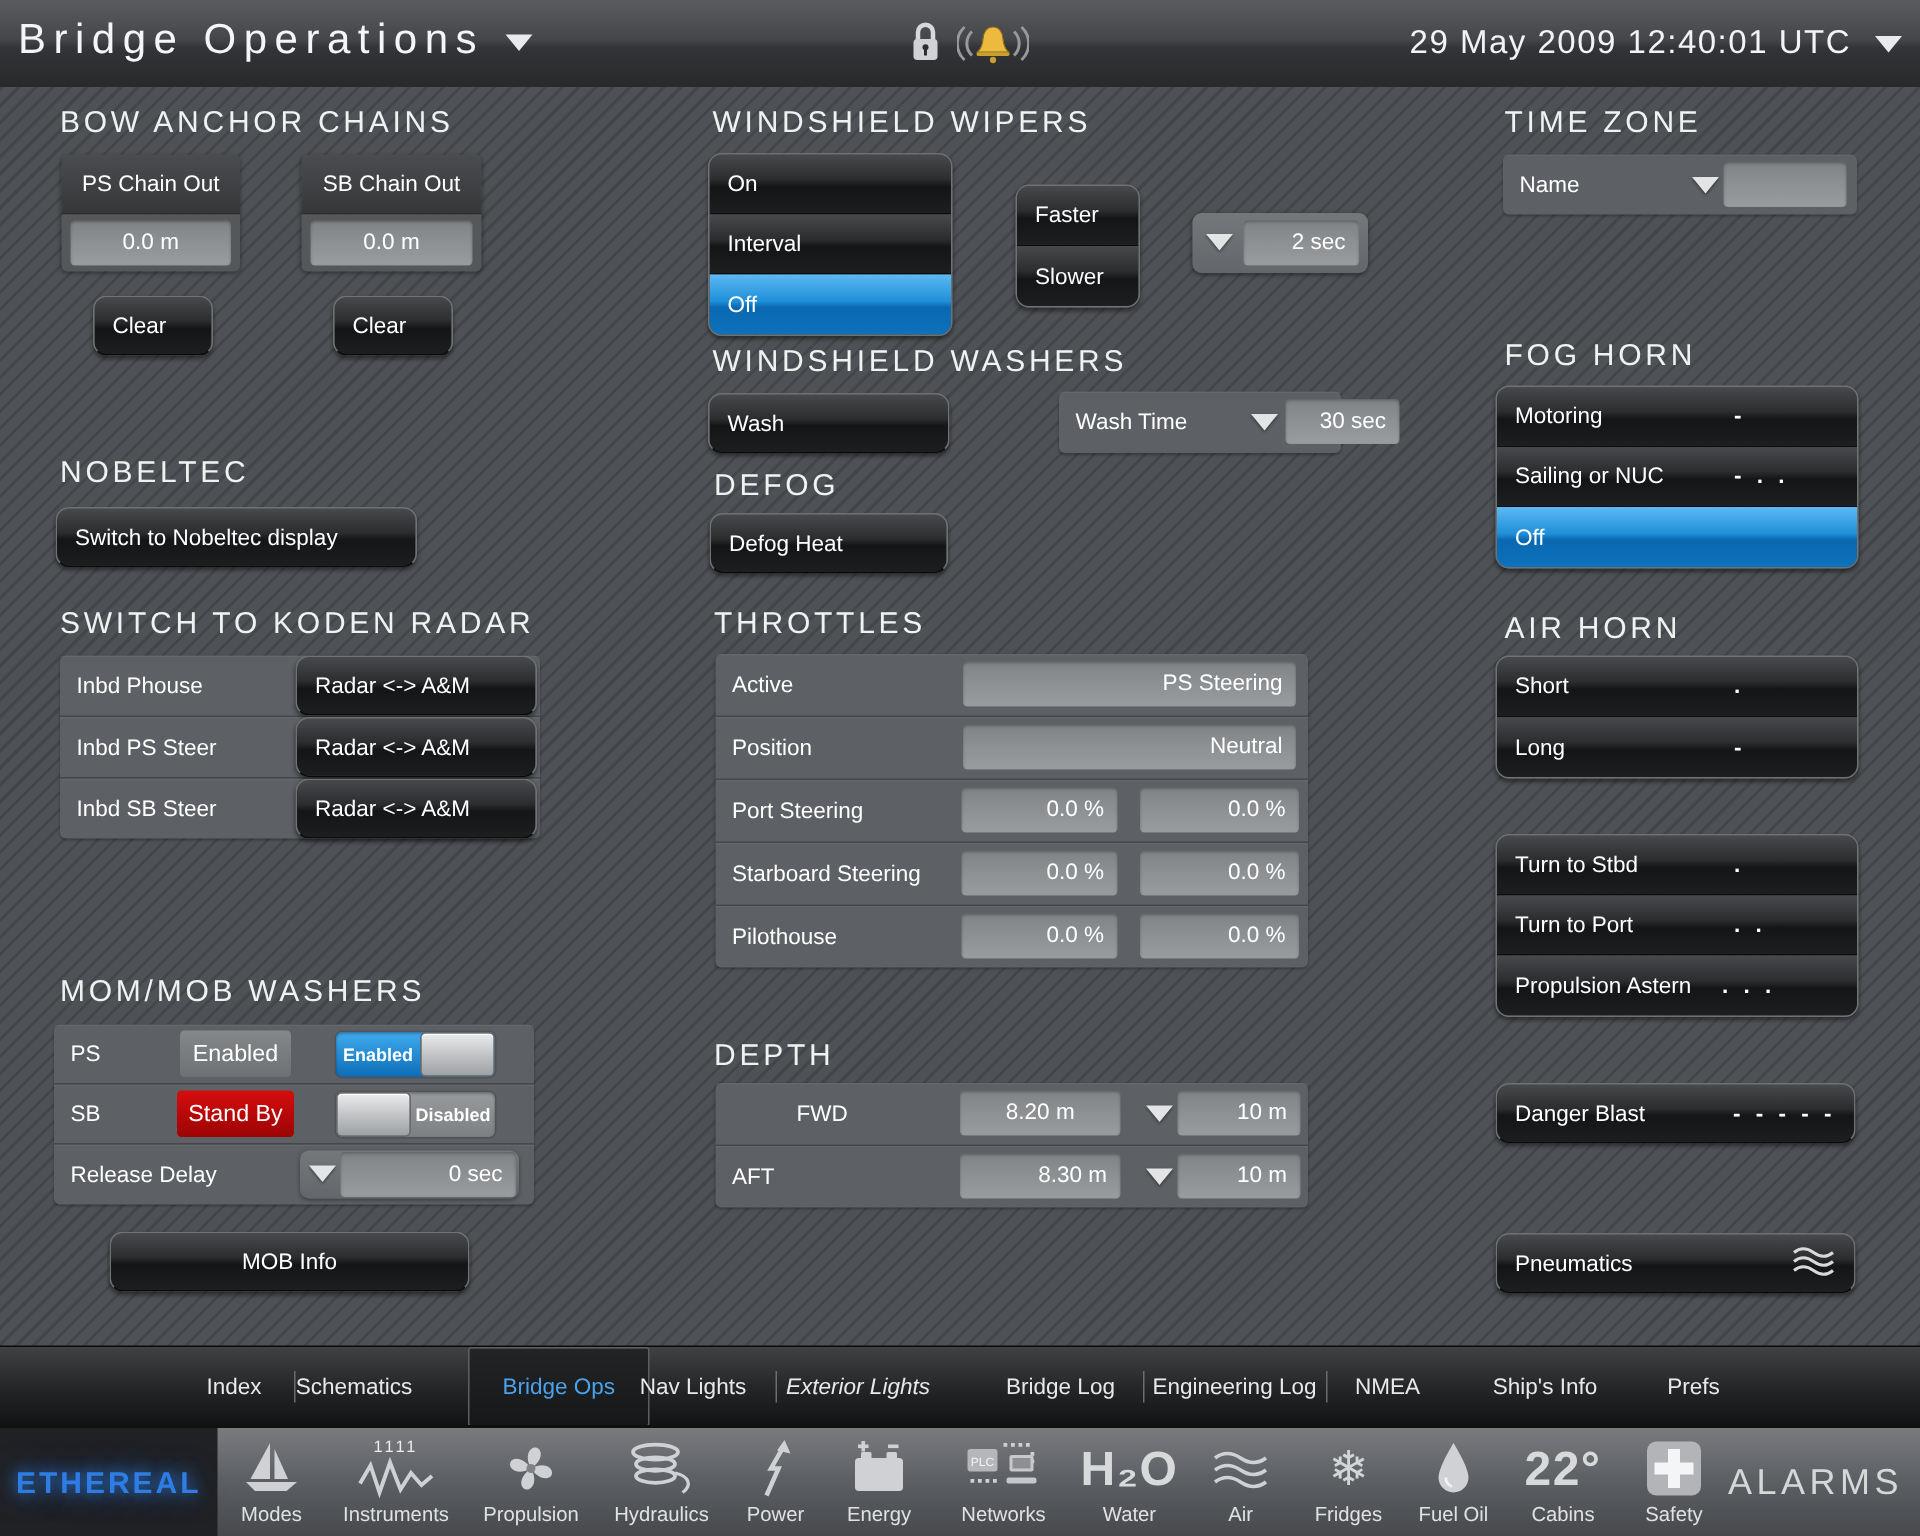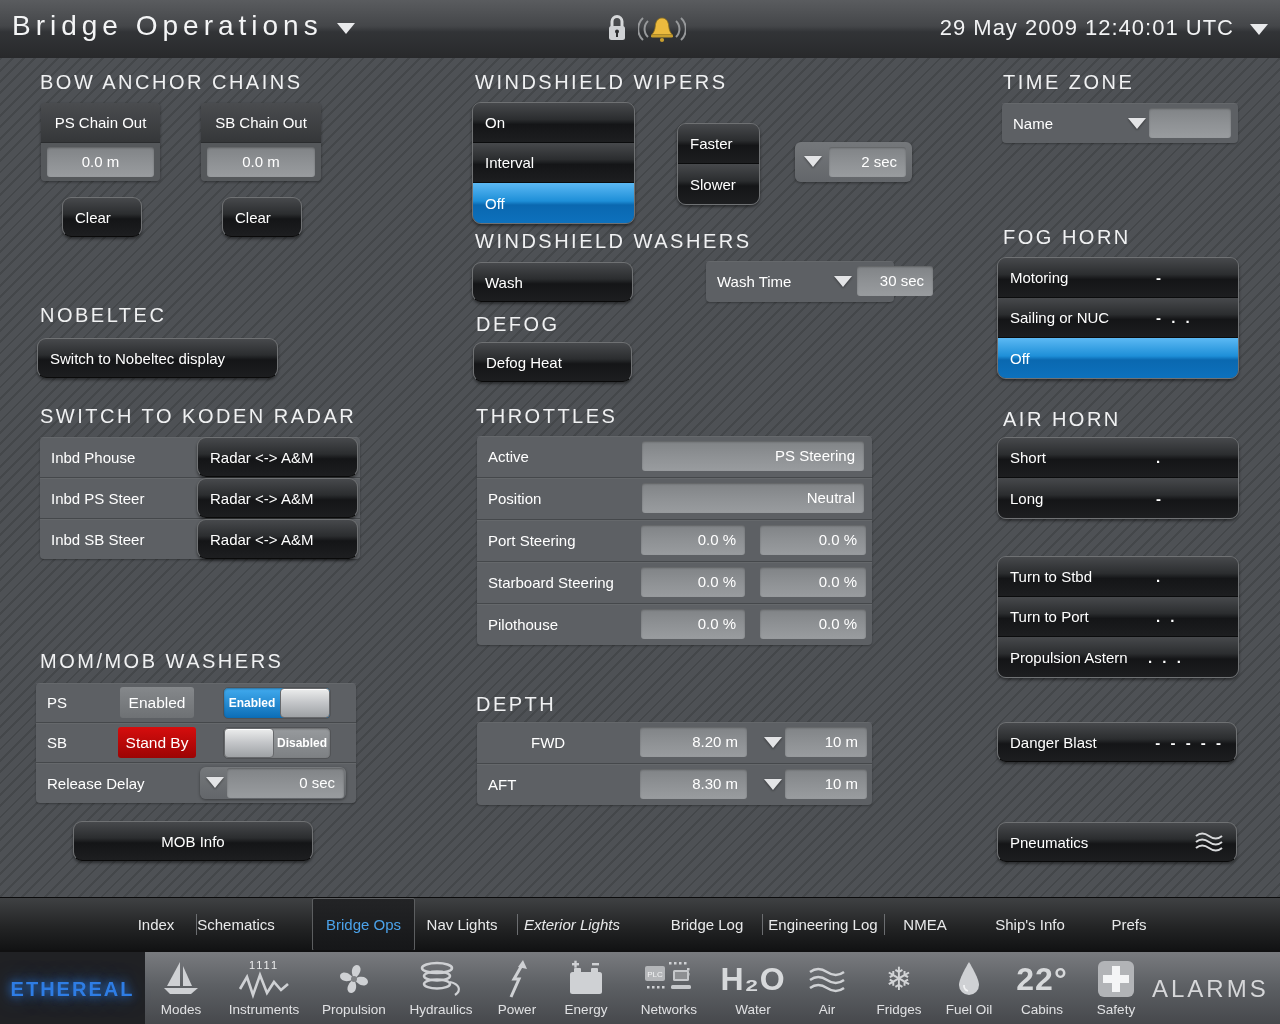--- a/index.html
+++ b/index.html
@@ -259,21 +259,21 @@
     <span class="lbl">Pilothouse</span>
     <span class="inset" style="left:164px;width:104px;top:5px;">0.0 %</span>
     <span class="inset" style="left:283px;width:106px;top:5px;">0.0 %</span>
   </div>
 </div>
 
 <div class="heading" style="left:476px;top:693px;">DEPTH</div>
 <div class="gpanel" style="left:477px;top:722px;width:395px;">
   <div class="grow" style="height:41px;padding-left:43px;">
     <span class="lbl">FWD</span>
-    <span class="inset" style="left:163px;width:107px;top:5px;">8.20 m</span>
+    <span class="inset" style="left:163px;width:107px;top:5px;text-align:center;">8.20 m</span>
     <span class="tri" style="left:287px;top:15px;"></span>
     <span class="inset" style="left:308px;width:82px;top:5px;">10 m</span>
   </div>
   <div class="grow" style="height:41px;">
     <span class="lbl">AFT</span>
     <span class="inset" style="left:163px;width:107px;top:5px;">8.30 m</span>
     <span class="tri" style="left:287px;top:15px;"></span>
     <span class="inset" style="left:308px;width:82px;top:5px;">10 m</span>
   </div>
 </div>
@@ -346,21 +346,21 @@
 </div>
 
 <div id="navbar">
   <div class="tab" style="left:156px;">
       <span>Index</span>
     </div>
   <div class="tabsep" style="left:196px;"></div>
   <div class="tab" style="left:236px;">
       <span>Schematics</span>
     </div>
-  <div class="tab active" style="left:312px;width:103px;">
+  <div class="tab active" style="left:312px;width:121px;">
       <span>Bridge Ops</span>
     </div>
   <div class="tab" style="left:462px;">
       <span>Nav Lights</span>
     </div>
   <div class="tabsep" style="left:517px;"></div>
   <div class="tab" style="left:572px;font-style:italic;">
       <span>Exterior Lights</span>
     </div>
   <div class="tab" style="left:707px;">

